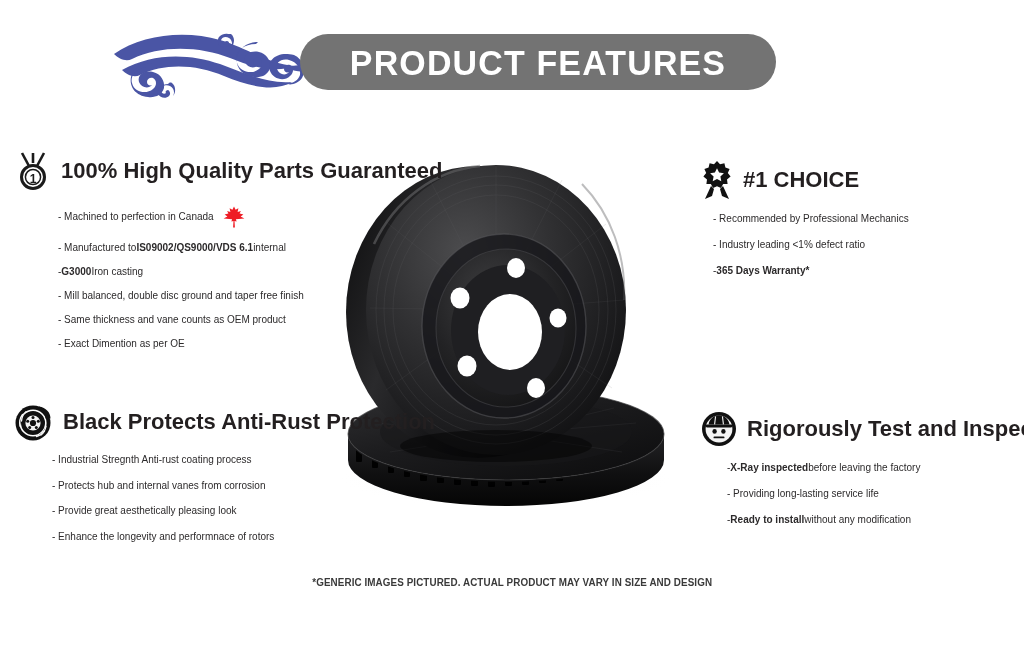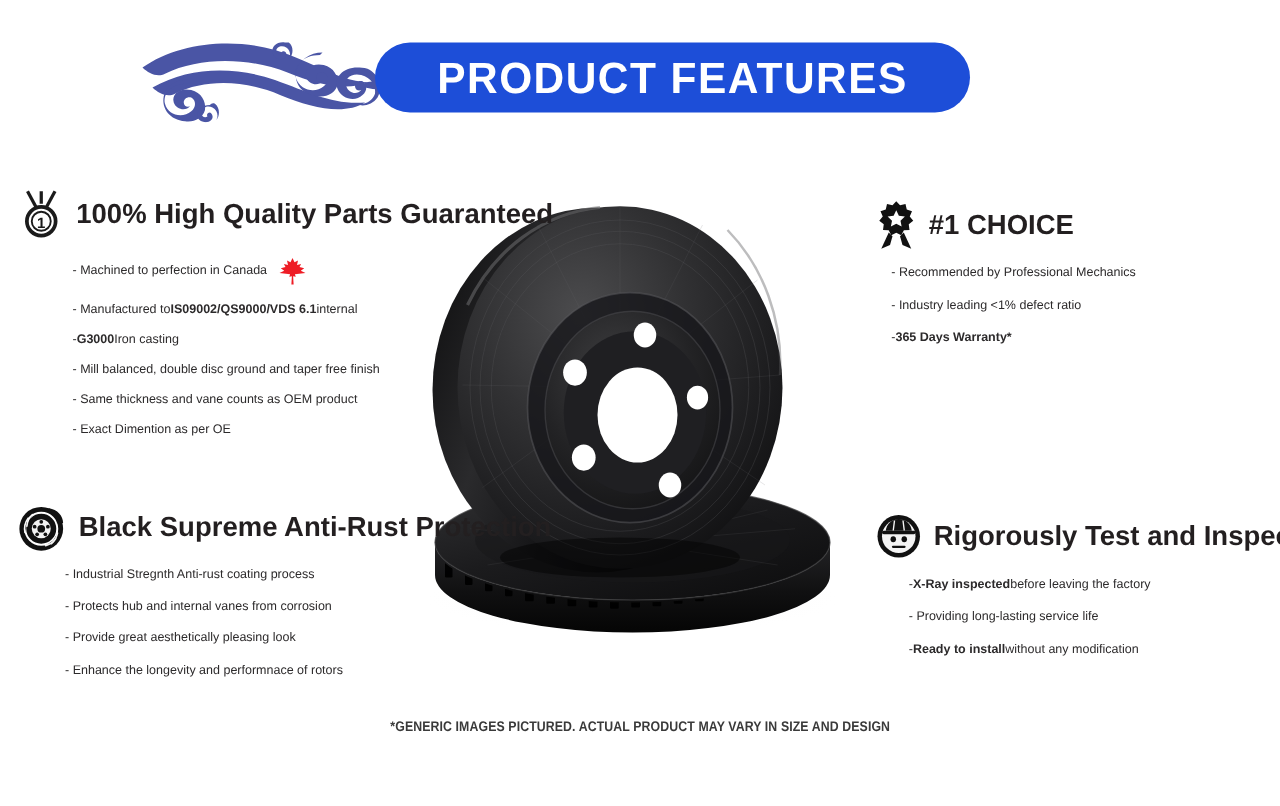--- a/index.html
+++ b/index.html
@@ -9,21 +9,21 @@
     position:relative; overflow:hidden;
     font-family:"Liberation Sans", sans-serif;
     color:#231f20;
   }
 
   
   #header { position:absolute; left:0; top:0; width:1024px; height:120px; }
   #flourish { position:absolute; left:108px; top:26px; width:210px; height:72px; }
   #banner-pill {
     position:absolute; left:300px; top:34px; width:476px; height:56px;
-    background:#1d4ed8; border-radius:28px;
+    background:#737373; border-radius:28px;
     display:flex; align-items:center; justify-content:center;
   }
   #banner-title {
     color:#ffffff; font-size:35px; font-weight:bold;
     letter-spacing:1.2px; line-height:1;
     transform:scaleX(.97);
   }
 
   
   .feature { position:absolute; }
@@ -336,21 +336,21 @@
       </g>
       <g stroke="#fff" stroke-width="1.3" stroke-linecap="round" opacity=".95">
         <path d="M8.5 12.5 A14.5 14.5 0 0 0 6 24"></path>
         <path d="M12 9.6 A14.5 14.5 0 0 0 7.5 19"></path>
         <path d="M27 33 A14.5 14.5 0 0 0 32 24.5"></path>
         <path d="M22.5 34.5 A14.5 14.5 0 0 0 30.5 29"></path>
       </g>
       <path fill="#111" d="M25 4.5 C32 5.5 36.5 10.5 36.5 16.5 L31.5 16.5
             C31.5 12 28.5 8.8 24 8 Z"></path>
     </svg>
-    <span class="feat-title">Black Supreme Anti-Rust Protection</span>
+    <span class="feat-title">Black Protects Anti-Rust Protection</span>
   </div>
   <div class="bullets">
     <div class="bullet">- Industrial Stregnth Anti-rust coating process</div>
     <div class="bullet">- Protects hub and internal vanes from corrosion</div>
     <div class="bullet">- Provide great aesthetically pleasing look</div>
     <div class="bullet">- Enhance the longevity and performnace of rotors</div>
   </div>
 </div>
 
 <div class="feature" id="feat-inspect">

